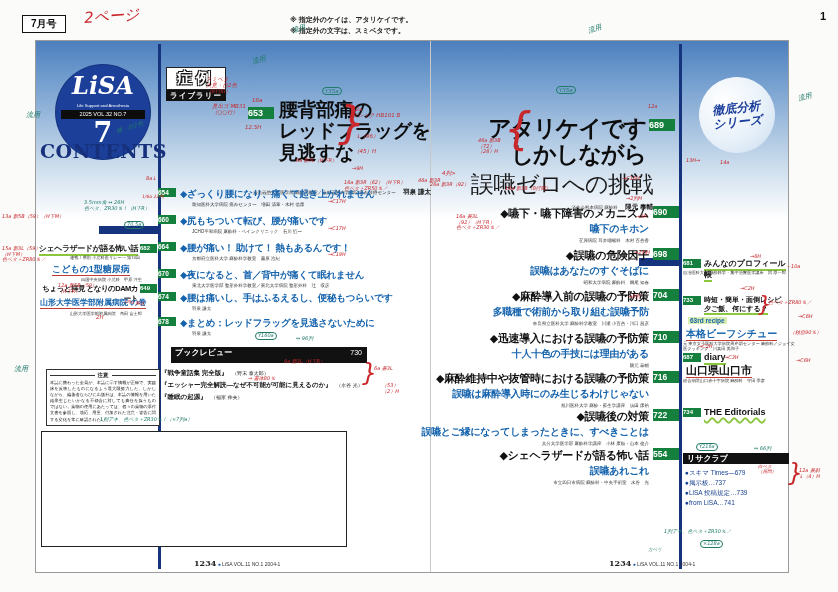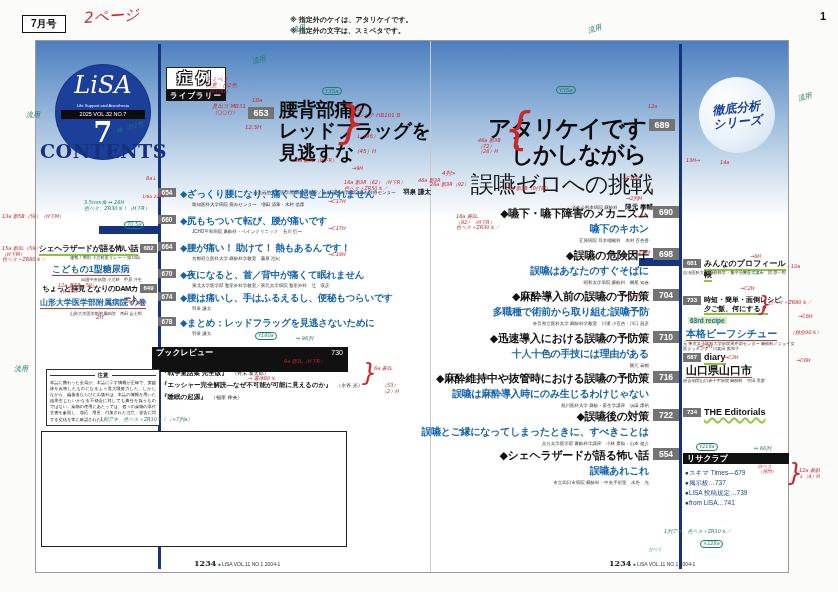--- a/index.html
+++ b/index.html
@@ -12,31 +12,31 @@
   .corner-page{position:absolute;right:12px;top:10px;font-size:11px;font-weight:bold;}
   
   #pages{position:absolute;left:35px;top:40px;width:752px;height:531px;background:#fff;
          border:1px solid #9a9a9a;}
   .sky{position:absolute;left:0;top:0;right:0;height:178px;
        background:linear-gradient(180deg,#4d7fbe 0%,#6f9bcd 20%,#9ebcdd 45%,#cfdfee 72%,#ffffff 100%);}
   .divider{position:absolute;top:3px;bottom:3px;width:3px;background:#16337e;}
   .spine{position:absolute;top:0;bottom:0;left:394px;width:1px;background:#c8c8c8;}
   .hbar{position:absolute;background:#16337e;}
   
-  .pg{background:#737373;color:#fff;font-weight:bold;display:inline-block;text-align:center;line-height:1.35;}
+  .pg{background:#15803d;color:#fff;font-weight:bold;display:inline-block;line-height:1.35;}
   .pg-f{position:absolute;width:26px;height:12px;font-size:9px;line-height:12px;}
   .pg-l{position:absolute;width:18px;height:9px;font-size:6.5px;line-height:9px;}
   .pg-r{position:absolute;left:617px;width:26px;height:12px;font-size:8.5px;line-height:12px;}
   .pg-s{position:absolute;left:647px;width:18px;height:9px;font-size:6px;line-height:9px;}
   .pg-ls{position:absolute;left:104px;width:17px;height:9px;font-size:6px;line-height:9px;}
   
   .logo{position:absolute;left:20px;top:24px;width:94px;height:94px;border-radius:50%;
         background:#1c3f9a;box-shadow:0 0 0 1px #16337e;}
   .logo .lisa{position:absolute;top:6px;width:100%;text-align:center;color:#fff;
-        font-family:"DejaVu Serif",serif;font-style:italic;font-weight:normal;font-size:24px;}
+        font-family:"DejaVu Serif",serif;font-style:italic;font-weight:bold;font-size:24px;}
   .logo .tag{position:absolute;top:38px;width:100%;text-align:center;color:#fff;font-size:4.2px;}
   .logo .vol{position:absolute;top:45px;left:5px;right:5px;height:9px;background:#0d0d0d;
         color:#fff;font-size:5.5px;line-height:9px;text-align:center;}
   .logo .seven{position:absolute;top:52px;width:100%;text-align:center;color:#fff;
         font-family:"DejaVu Serif",serif;font-weight:bold;font-size:27px;}
   .contents{position:absolute;left:4px;top:99px;width:116px;text-align:center;
         font-family:"DejaVu Serif",serif;font-weight:bold;font-size:19px;color:#16307c;letter-spacing:.5px;}
   
   .case-badge{position:absolute;left:130px;top:26px;width:60px;}
   .case-badge .top{background:#fff;border:1px solid #222;text-align:center;font-size:15px;
@@ -48,21 +48,21 @@
   .l-feature-title{position:absolute;left:243px;top:58px;font-size:19px;font-weight:900;
         line-height:1.12;letter-spacing:-.5px;color:#0d0d0d;}
   .l-feature-aff{position:absolute;left:150px;top:139px;width:245px;text-align:right;}
   .aff-s{font-size:4.5px;color:#333;}
   .auth{font-size:6.5px;font-weight:bold;color:#111;margin-left:3px;}
   
   .l-row{position:absolute;left:122px;width:272px;}
   .l-row .t{font-size:9.5px;font-weight:bold;color:#1563ad;margin-left:22px;letter-spacing:-.3px;}
   .l-row .aff{font-size:4.5px;color:#333;margin-left:34px;margin-top:1px;}
   
-  .book-bar{position:absolute;left:116px;top:306px;width:196px;height:25px;background:#111;color:#fff;}
+  .book-bar{position:absolute;left:135px;top:306px;width:196px;height:16px;background:#111;color:#fff;}
   .book-bar .lbl{font-size:8px;font-weight:bold;line-height:11px;padding-left:4px;float:left;}
   .book-bar .pgn{font-size:7px;line-height:11px;padding-right:5px;float:right;}
   .book-item{position:absolute;left:125px;width:250px;}
   .book-item .bt{font-size:6.5px;font-weight:bold;color:#111;}
   .book-item .br{font-size:5px;color:#222;}
   
   .ls-title{position:absolute;left:2px;width:100px;text-align:right;font-weight:bold;color:#111;letter-spacing:-.5px;}
   .ul-green{border-bottom:2px solid #8cc63e;padding-bottom:1px;}
   .ul-red{border-bottom:1.5px solid #c43a34;padding-bottom:1px;}
   .wavy{text-decoration:underline wavy #8cc63e 1.5px;text-underline-offset:2px;}

